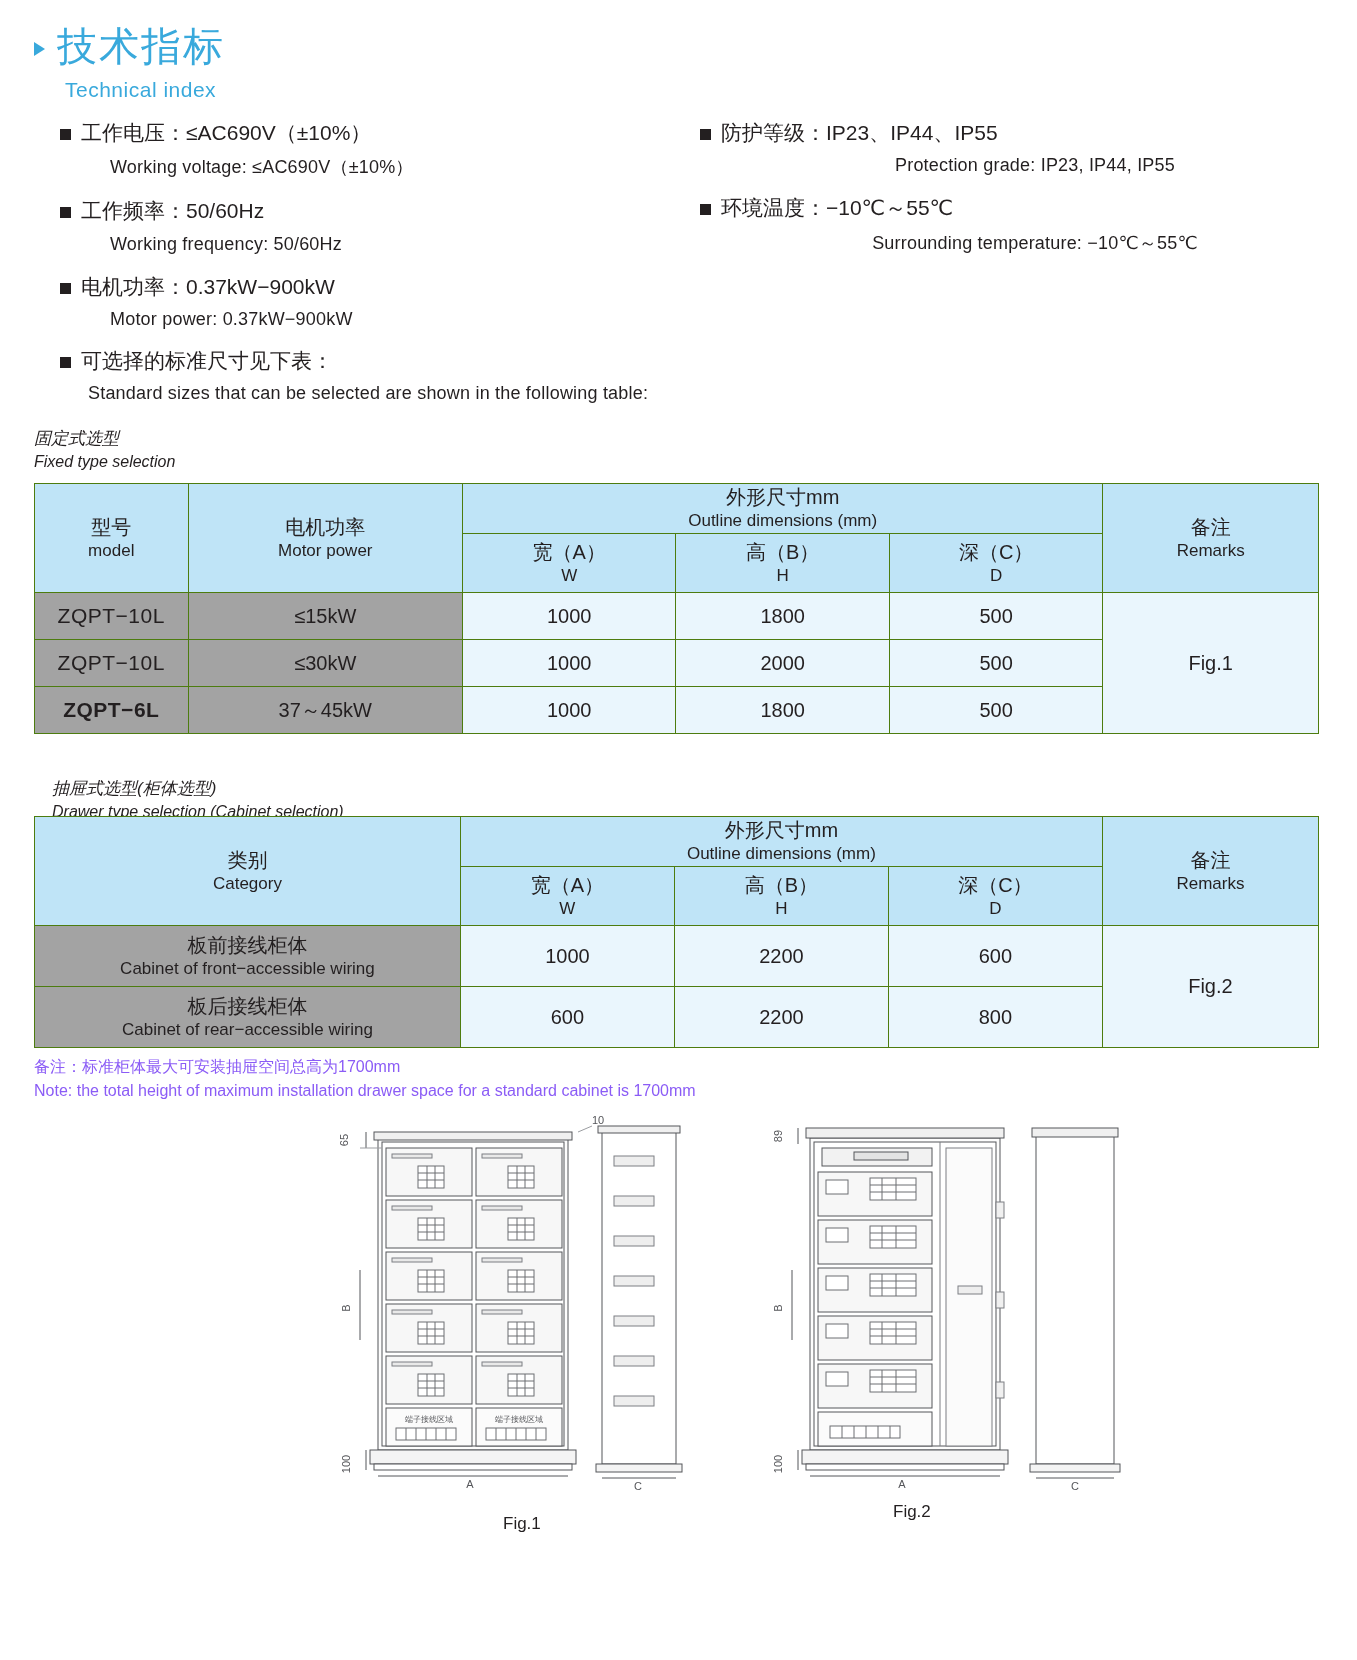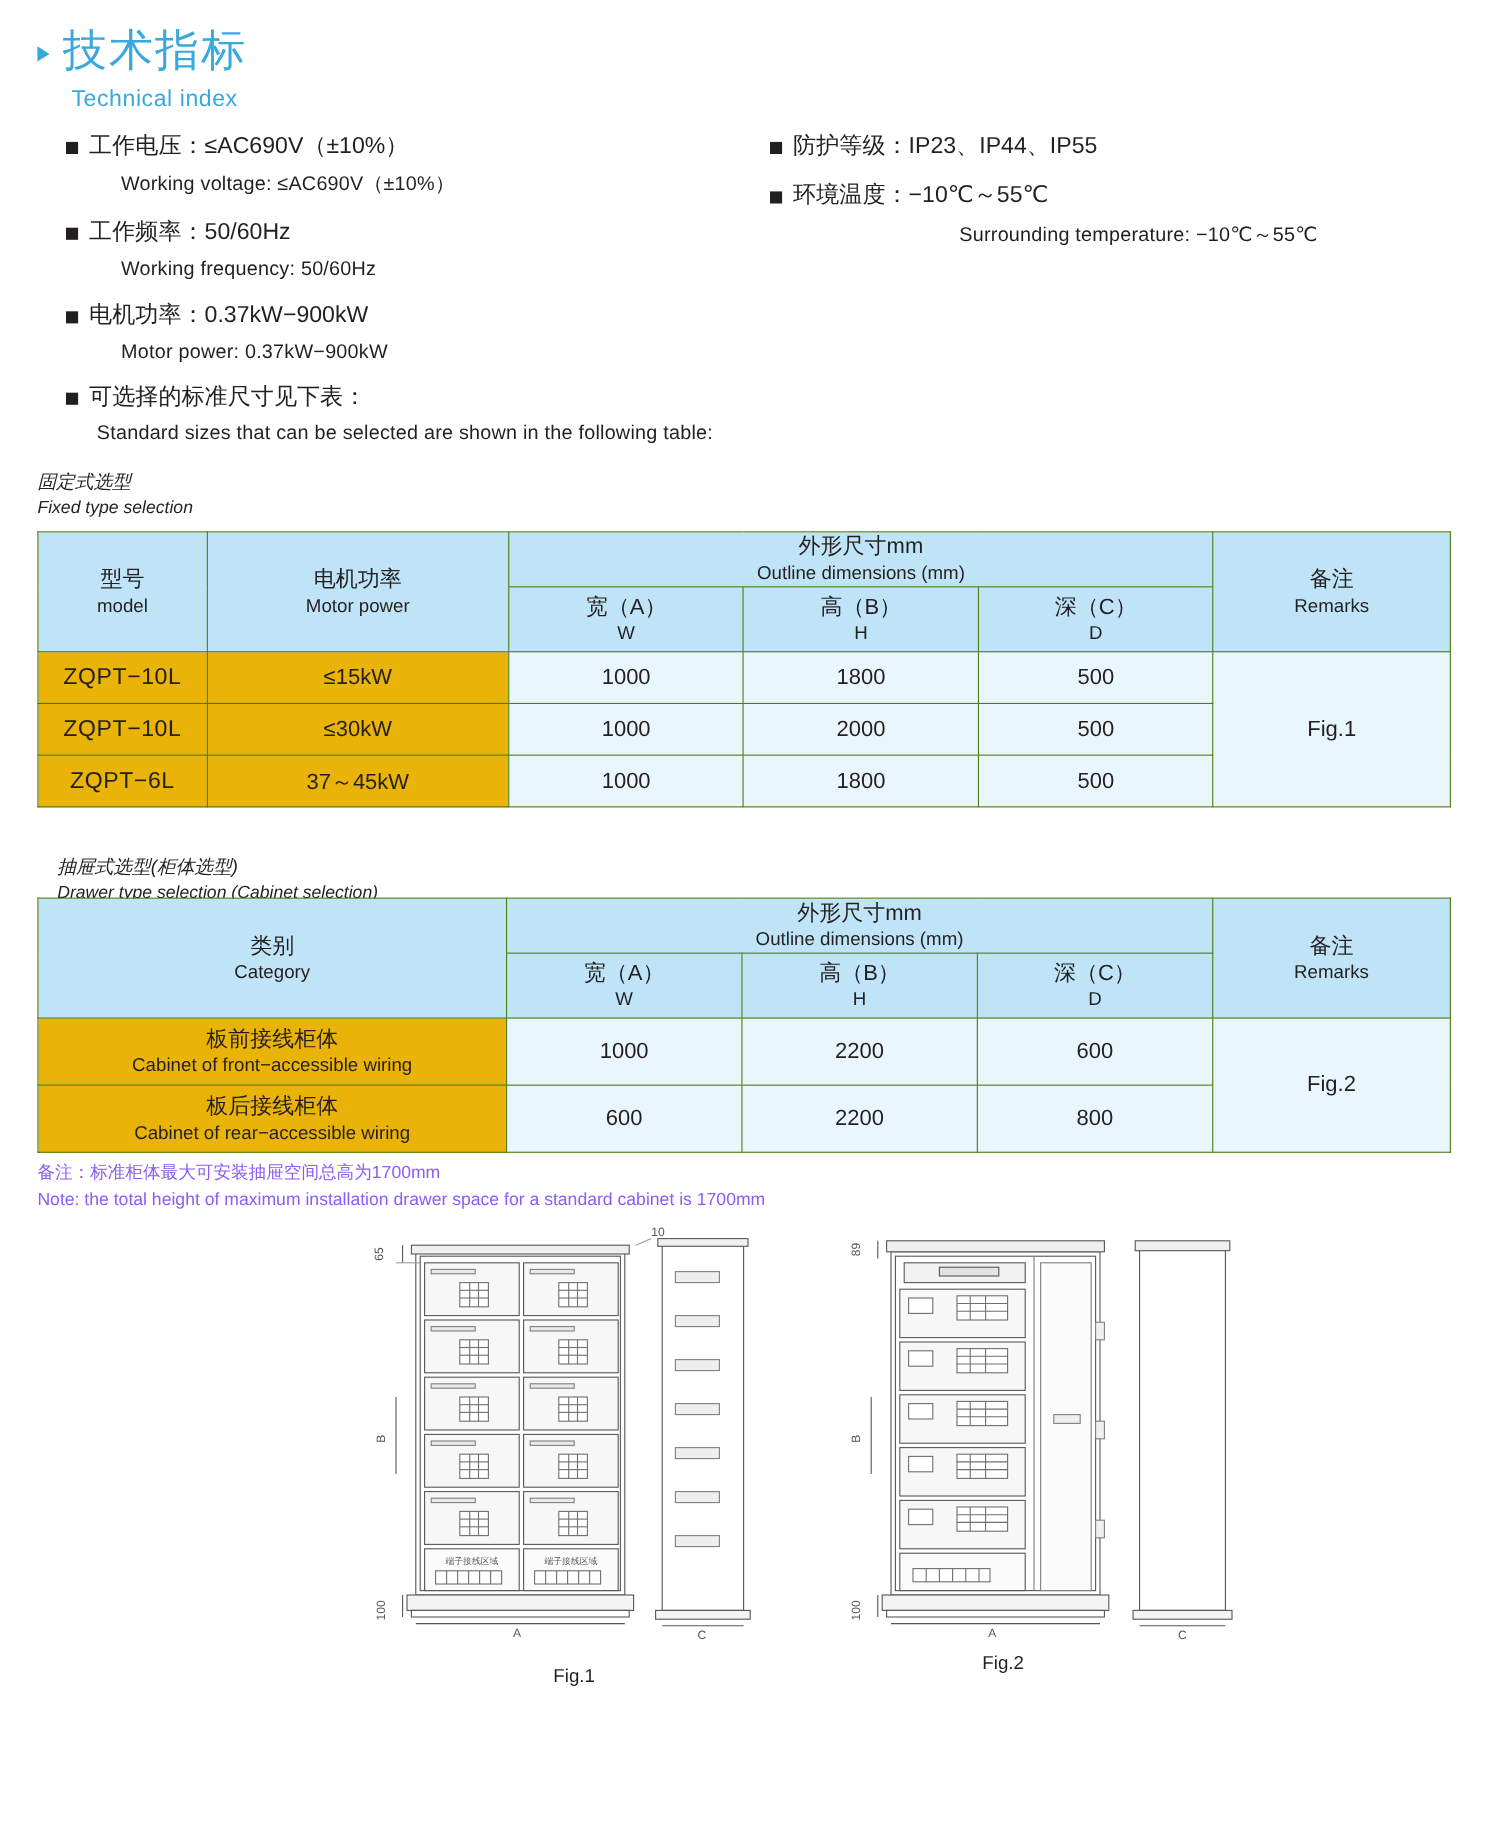--- a/index.html
+++ b/index.html
@@ -35,21 +35,21 @@
   
   .cap{position:absolute;font-size:17px;color:#231f20;line-height:1.35;font-style:italic;}
   .cap .cn{font-size:17px;}
   .cap .en{font-size:16px;}
 
   
   table{border-collapse:collapse;position:absolute;}
   .tbl{width:1285px;}
   .tbl td,.tbl th{border:1px solid #4d7c0f;text-align:center;vertical-align:middle;color:#231f20;font-weight:normal;}
   .hd{background:#bfe4f7;}
-  .bd-a{background:#eab308;}
+  .bd-a{background:#a3a3a3;}
   .bd-b{background:#eaf6fd;}
   .cn-l{font-size:20px;line-height:1.25;}
   .en-l{font-size:17px;line-height:1.3;}
   .val{font-size:20px;}
   .mdl{font-size:21px;letter-spacing:.5px;}
 
   
   .note{position:absolute;font-size:16px;color:#8b5cf6;line-height:1.5;}
 
   
@@ -95,20 +95,21 @@
         <div class="spec-en">Motor power: 0.37kW−900kW</div>
       </div>
     </div>
 
     <div class="col-right">
       <div class="spec-item">
         <div class="spec-cn">
             <span class="bullet"></span>
             <span>防护等级：IP23、IP44、IP55</span>
           </div>
+        <div class="spec-en">Protection grade: IP23, IP44, IP55</div>
       </div>
       <div class="spec-item">
         <div class="spec-cn">
             <span class="bullet"></span>
             <span>环境温度：−10℃～55℃</span>
           </div>
         <div class="spec-en">Surrounding temperature: −10℃～55℃</div>
       </div>
     </div>
 
@@ -169,21 +170,21 @@
       <td class="bd-b val" rowspan="3">Fig.1</td>
     </tr>
     <tr>
       <td class="bd-a mdl" style="height:44px;">ZQPT−10L</td>
       <td class="bd-a val">≤30kW</td>
       <td class="bd-b val">1000</td>
       <td class="bd-b val">2000</td>
       <td class="bd-b val">500</td>
     </tr>
     <tr>
-      <td class="bd-a mdl" style="height:44px;">ZQPT−6L</td>
+      <td class="bd-a mdl" style="height:44px;font-weight:bold;">ZQPT−6L</td>
       <td class="bd-a val">37～45kW</td>
       <td class="bd-b val">1000</td>
       <td class="bd-b val">1800</td>
       <td class="bd-b val">500</td>
     </tr>
   </tbody>
     </table>
 
   <div class="cap" style="left:52px;top:758px;margin-top:20px;">
     <div class="cn">抽屉式选型(柜体选型)</div>

